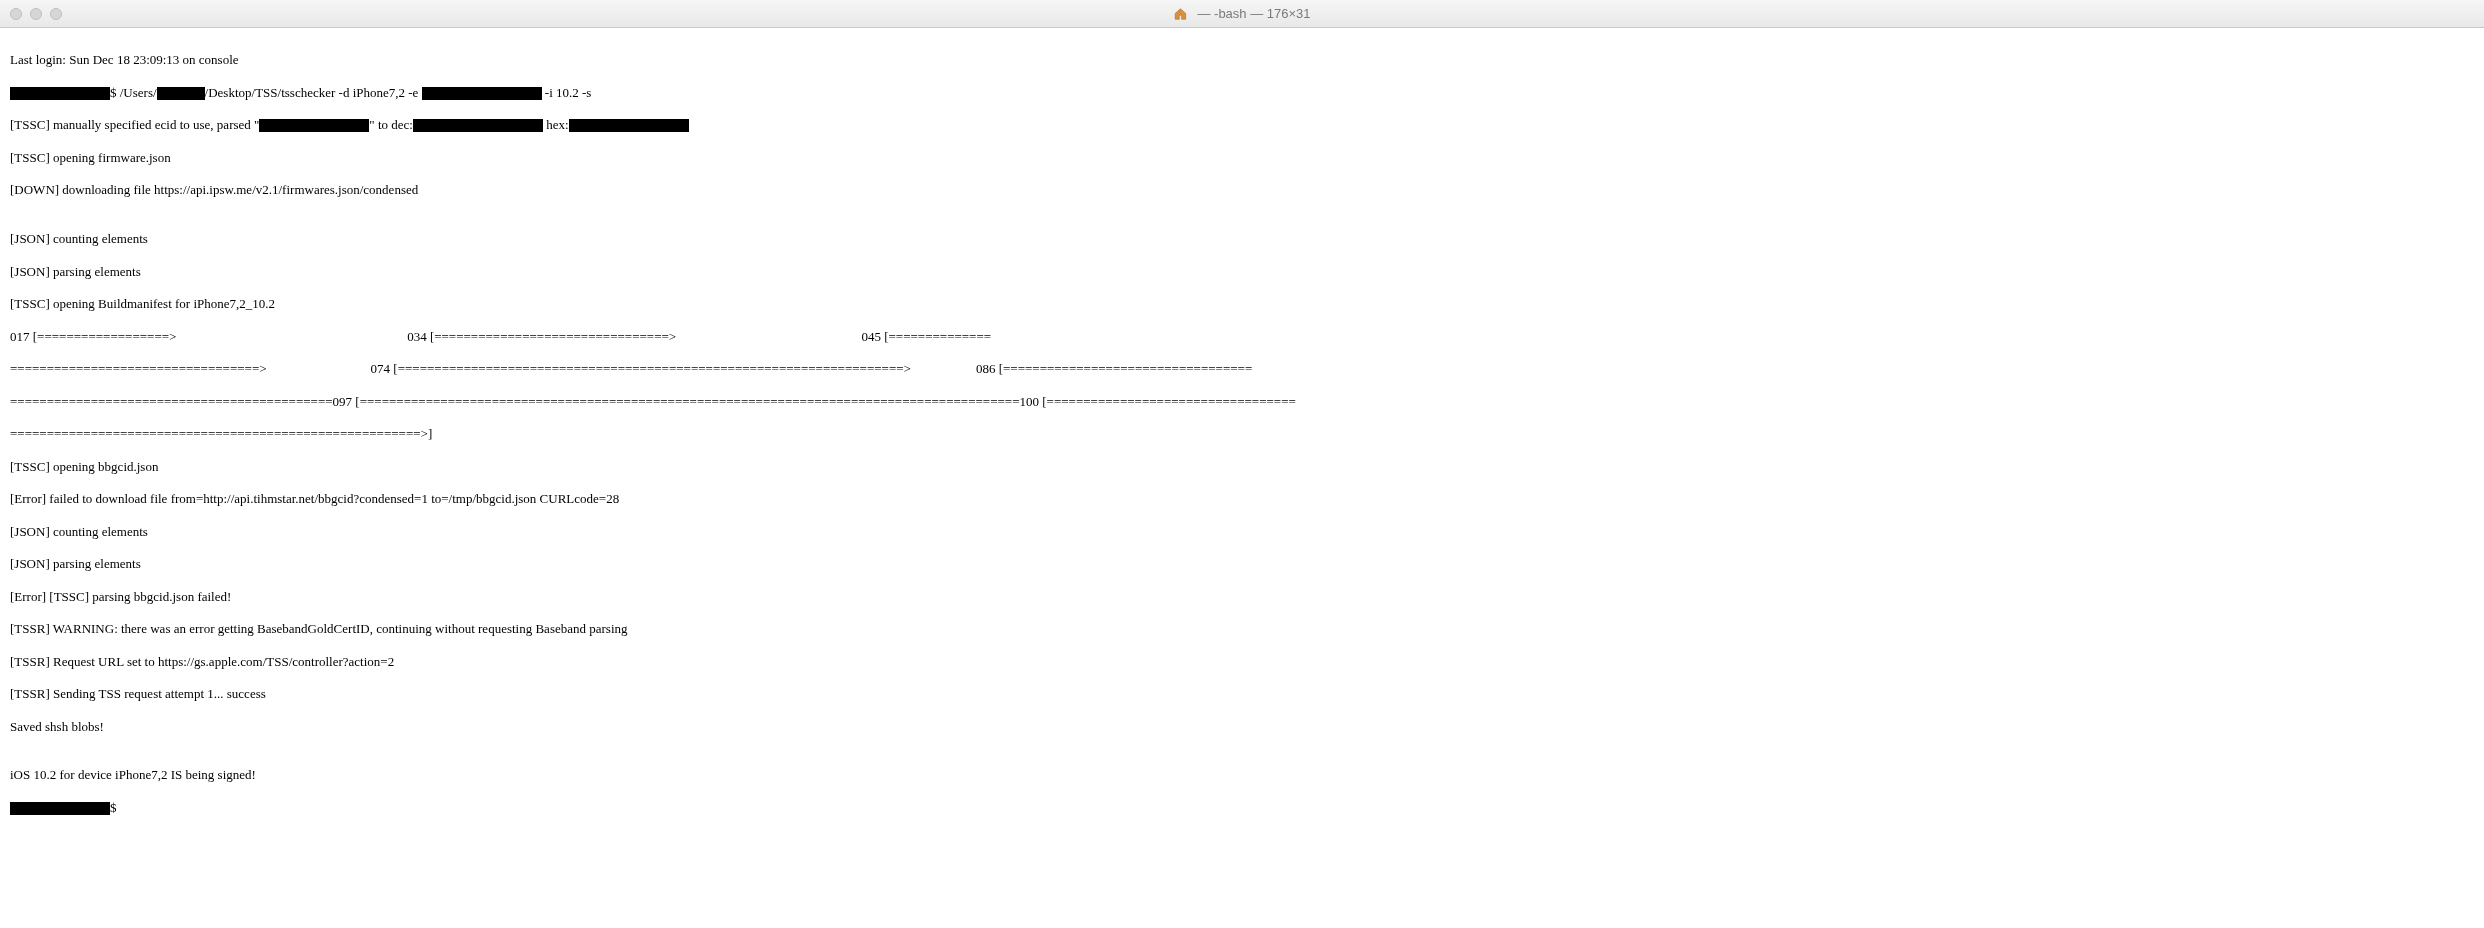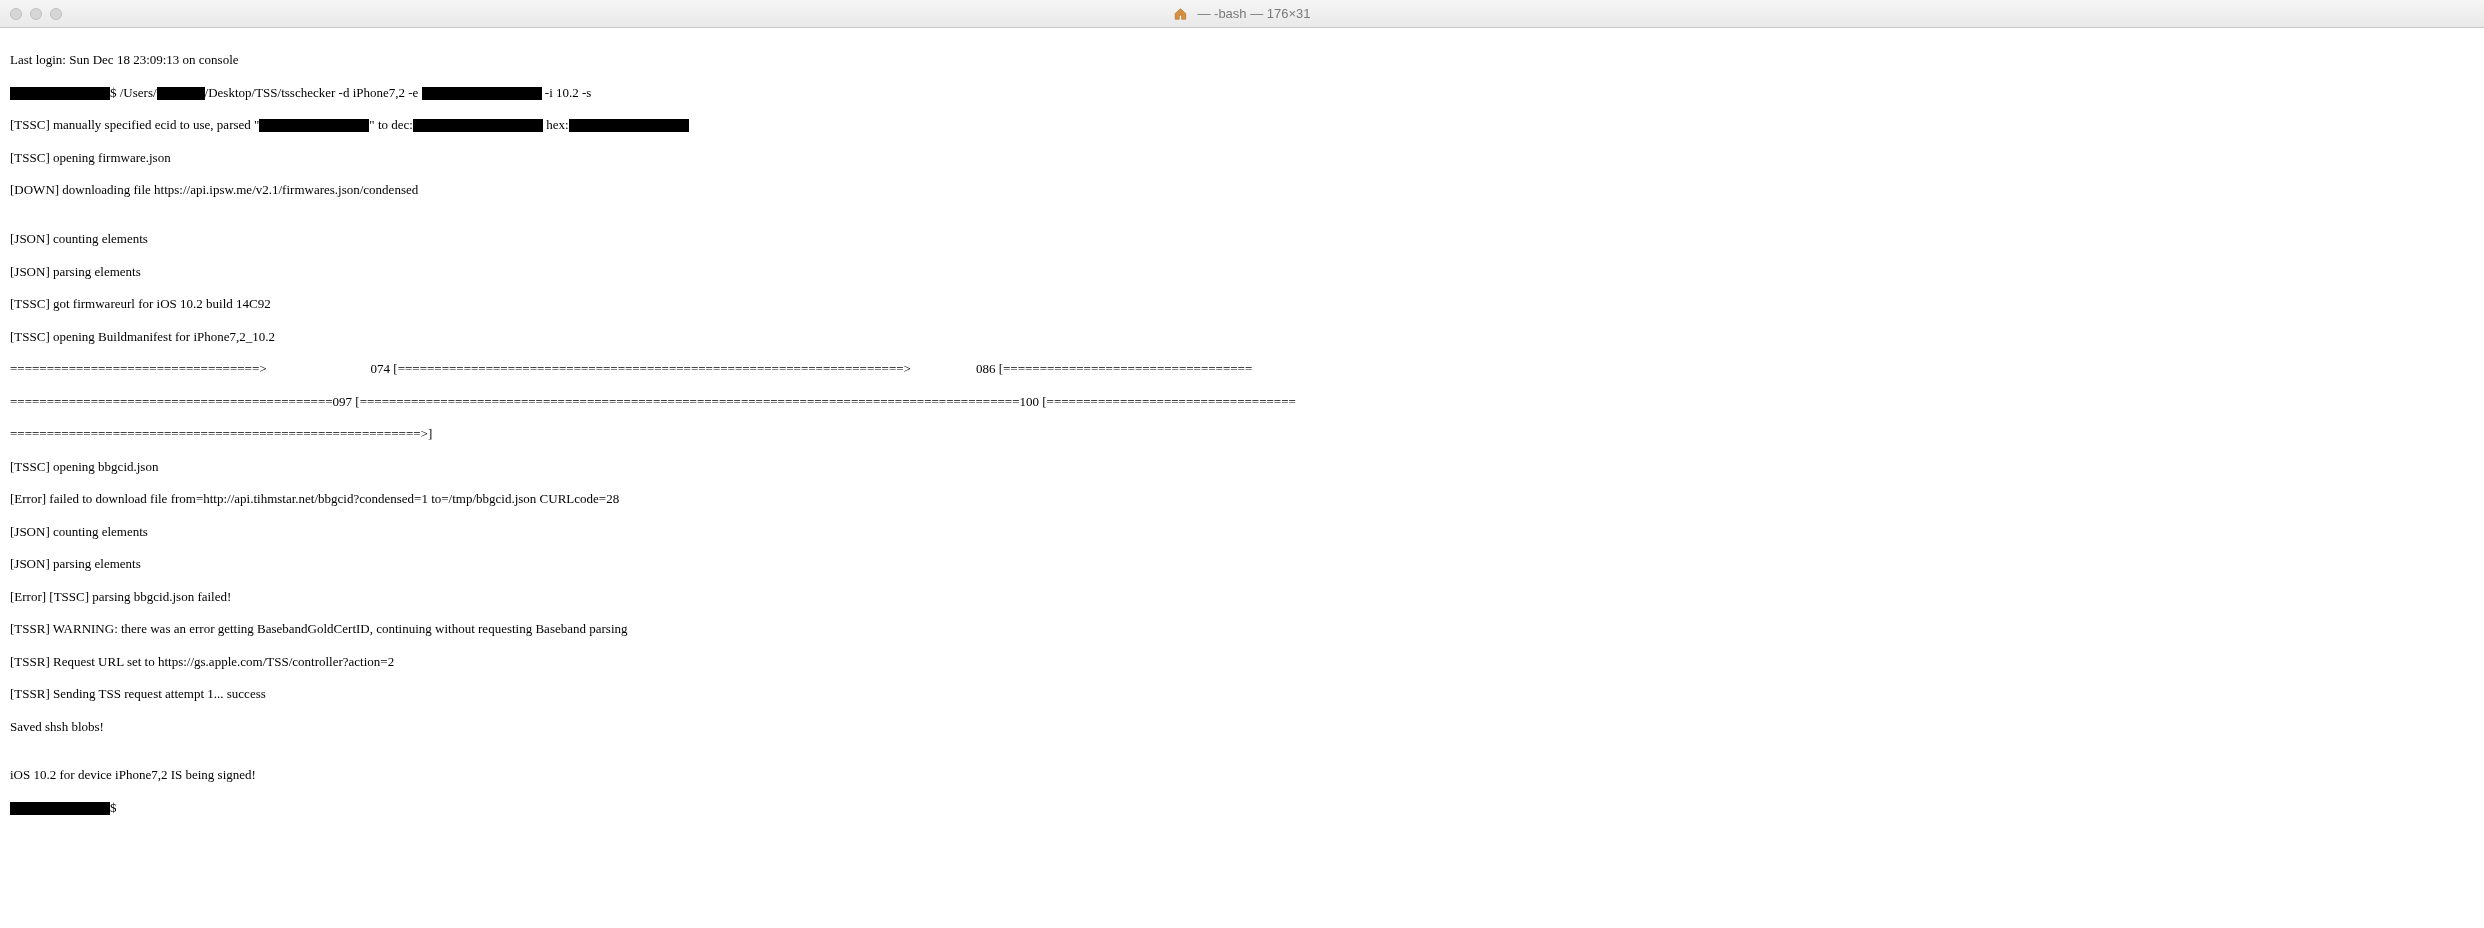--- a/index.html
+++ b/index.html
@@ -79,22 +79,22 @@
 
 <div class="terminal">
 <span class="line">Last login: Sun Dec 18 23:09:13 on console</span>
 <span class="line"><span class="redact" style="width:100px"></span><span>$ /Users/</span><span class="redact" style="width:48px"></span><span>/Desktop/TSS/tsschecker -d iPhone7,2 -e </span><span class="redact" style="width:120px"></span><span> -i 10.2 -s</span></span>
 <span class="line"><span>[TSSC] manually specified ecid to use, parsed "</span><span class="redact" style="width:110px"></span><span>" to dec:</span><span class="redact" style="width:130px"></span><span> hex:</span><span class="redact" style="width:120px"></span></span>
 <span class="line">[TSSC] opening firmware.json</span>
 <span class="line">[DOWN] downloading file https://api.ipsw.me/v2.1/firmwares.json/condensed</span>
 <span class="line"></span>
 <span class="line">[JSON] counting elements</span>
 <span class="line">[JSON] parsing elements</span>
-<span class="line">[TSSC] got firmwareurl for iOS 10.2 build 14C92</span>
 <span class="line">[TSSC] opening Buildmanifest for iPhone7,2_10.2</span>
+<span class="line">017 [==================&gt;                                                                       034 [================================&gt;                                                         045 [==============</span>
 <span class="line">==================================&gt;                                074 [=====================================================================&gt;                    086 [==================================</span>
 <span class="line">============================================097 [==========================================================================================100 [==================================</span>
 <span class="line">========================================================&gt;]</span>
 <span class="line">[TSSC] opening bbgcid.json</span>
 <span class="line">[Error] failed to download file from=http://api.tihmstar.net/bbgcid?condensed=1 to=/tmp/bbgcid.json CURLcode=28</span>
 <span class="line">[JSON] counting elements</span>
 <span class="line">[JSON] parsing elements</span>
 <span class="line">[Error] [TSSC] parsing bbgcid.json failed!</span>
 <span class="line">[TSSR] WARNING: there was an error getting BasebandGoldCertID, continuing without requesting Baseband parsing</span>
 <span class="line">[TSSR] Request URL set to https://gs.apple.com/TSS/controller?action=2</span>

